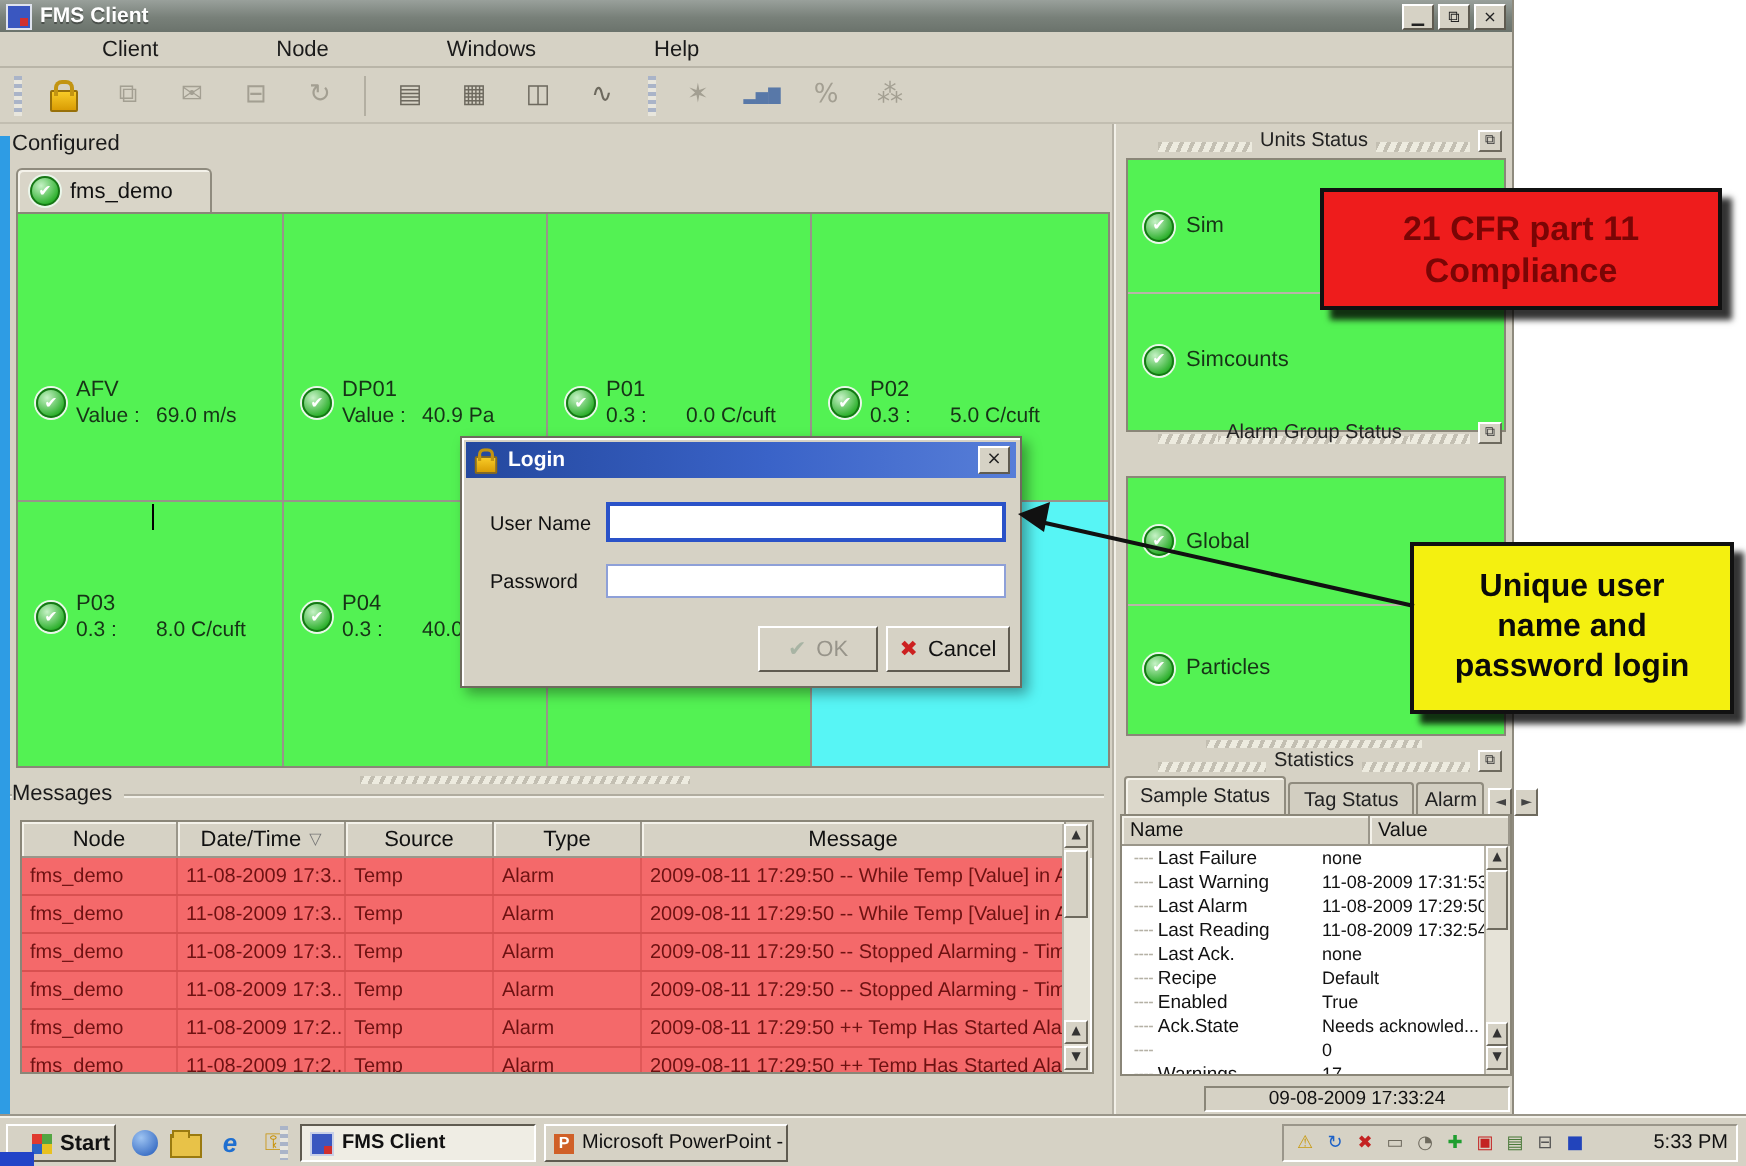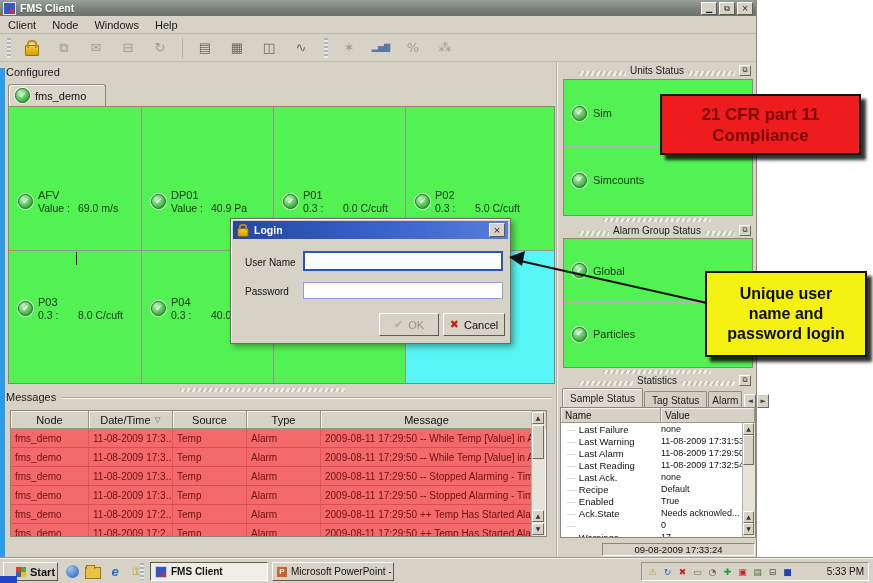--- a/index.html
+++ b/index.html
@@ -15,21 +15,21 @@
             display:flex;align-items:center;padding:0 3px;box-sizing:border-box;}
   .app-ico{width:11px;height:11px;background:#3a57c0;border:1px solid #dfe3ee;position:relative;flex:0 0 auto;}
   .app-ico::after{content:"";position:absolute;right:1px;bottom:1px;width:4px;height:4px;background:#d03030;}
   .titlebar .t-text{color:#fff;font-weight:bold;font-size:10.5px;margin-left:4px;flex:1;
                     text-shadow:0 1px 0 rgba(0,0,0,.35);}
   .winbtn{width:16px;height:13px;margin-left:2px;background:#d6d2c5;border:1px solid;
           border-color:#fff #5f5b50 #5f5b50 #fff;font-size:8px;line-height:11px;text-align:center;
           color:#222;box-sizing:border-box;}
   .menubar{position:absolute;left:0;top:16px;width:100%;height:17px;display:flex;align-items:center;
            border-bottom:1px solid #b9b5a8;background:#d6d2c5;}
-  .menu-item{font-size:11px;padding:1px 8px;color:#1a1a1a;}
+  .menu-item{font-size:11px;padding:1px 8px;color:#1a1a1a;margin-left:43px;}
   .toolbar{position:absolute;left:0;top:34px;width:100%;height:27px;display:flex;align-items:center;
            border-bottom:1px solid #c2beb1;background:#d6d2c5;}
   .tb-handle{width:4px;height:20px;margin:0 5px 0 7px;
              background:repeating-linear-gradient(180deg,#aab4c8 0 2px,#e8e6dd 2px 4px);}
   .tb-sep{width:1px;height:20px;background:#b3af a2;background:#b3afa2;margin:0 6px;}
   .tb-ico{width:24px;height:21px;margin:0 4px;display:flex;align-items:center;justify-content:center;
           font-size:13px;color:#a39f92;}
   .tb-ico.dark{color:#6d695e;}
   .tb-ico.bars{font-size:8px;letter-spacing:0;color:#5878a8;}
   
@@ -103,21 +103,21 @@
         font-size:10px;display:flex;align-items:center;padding:0 7px;color:#222;margin-right:1px;white-space:nowrap;overflow:hidden;box-sizing:border-box;}
   .stab.active{height:20px;background:#dcd8cb;box-shadow:inset 1px 1px 0 #f6f4ec;}
   .stab.clip{width:34px;padding:0 3px;}
   .tarr{width:12px;height:14px;background:#d6d2c5;border:1px solid;border-color:#fff #6e6a5e #6e6a5e #fff;
         font-size:7px;line-height:12px;text-align:center;color:#444;box-sizing:border-box;margin-left:1px;}
   .stat-table{position:absolute;left:3px;top:345px;width:196px;height:131px;background:#fff;
               border:1px solid #8a8678;box-sizing:border-box;overflow:hidden;}
   .shead{display:flex;height:15px;background:#d6d2c5;}
   .sh{font-size:10px;display:flex;align-items:center;padding-left:4px;border-right:1px solid #9a968a;
       border-bottom:1px solid #9a968a;box-shadow:inset 1px 1px 0 #f4f2ea;box-sizing:border-box;color:#111;}
-  .sh.n{width:100px;} .sh.v{flex:1;}
+  .sh.n{width:124px;} .sh.v{flex:1;}
   .srow{display:flex;height:12px;align-items:center;}
   .sname{width:100px;font-size:9.5px;color:#111;padding-left:6px;box-sizing:border-box;white-space:nowrap;overflow:hidden;}
   .sname::before{content:"╌╌ ";color:#b5b1a5;font-size:8px;}
   .sval{flex:1;font-size:9px;color:#111;white-space:nowrap;overflow:hidden;}
   .ssb{position:absolute;right:0;top:15px;width:12px;height:114px;background:#e6e3d8;border-left:1px solid #b5b1a5;}
   .time-box{position:absolute;left:602px;top:543px;width:153px;height:13px;border:1px solid;
             border-color:#8a8678 #fff #fff #8a8678;background:#d6d2c5;font-size:9.5px;
             display:flex;align-items:center;justify-content:center;color:#111;box-sizing:border-box;}
   
   .dialog{position:absolute;left:230px;top:218px;width:279px;height:124px;background:#d6d2c5;
@@ -411,21 +411,21 @@
         </div>
         <div class="stile" style="height:66px;">
           <span class="badge">
               <span class="tick glyph">✔</span>
             </span>
           <span class="lbl">Simcounts</span>
         </div>
       </div>
       <div class="rsplit hatch" style="top:156px;"></div>
 
-      <div class="sec-head" style="top:162px;">
+      <div class="sec-head" style="top:148px;">
         <span class="hatch"></span>
         <span class="ttl">Alarm Group Status</span>
         <span class="hatch"></span>
         <span class="pw glyph">⧉</span>
       </div>
       <div class="stk" style="top:176px;height:128px;">
         <div class="stile" style="height:64px;">
           <span class="badge">
               <span class="tick glyph">✔</span>
             </span>

